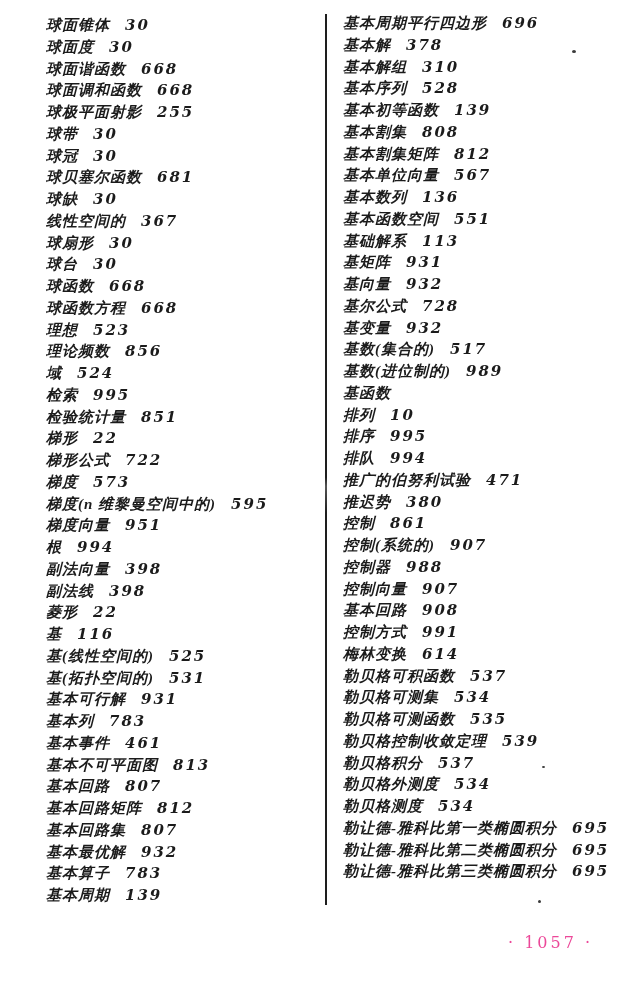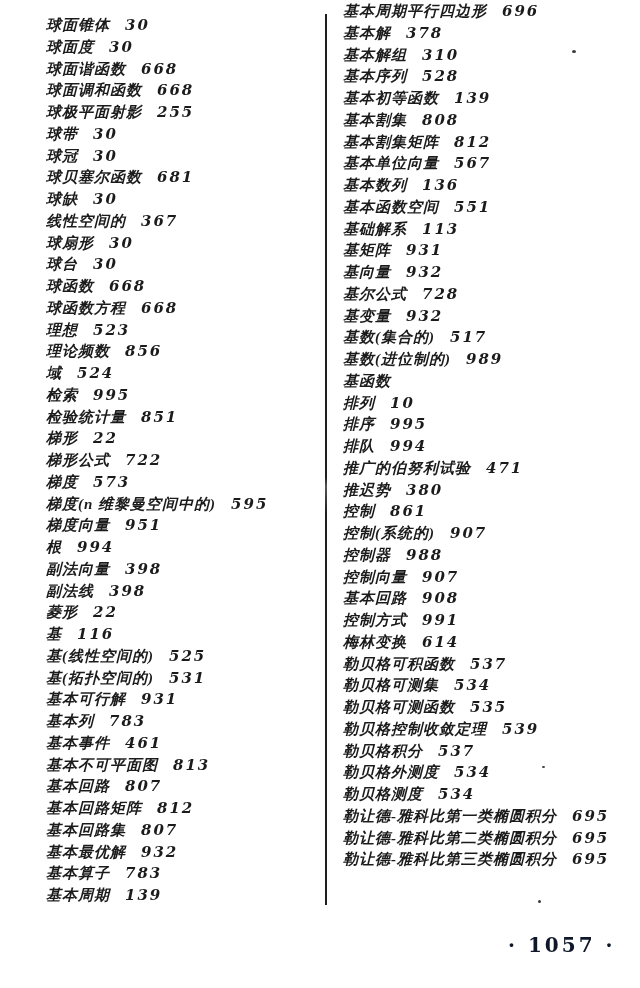--- a/index.html
+++ b/index.html
@@ -22,21 +22,21 @@
     height: 988px;
     background: #ffffff;
   }
   .column {
     position: absolute;
     top: 15px;
     width: 292px;
     font-style: italic;
   }
   #col-left  { left: 46px; }
-  #col-right { left: 343px; top: 1px; }
+  #col-right { left: 343px; top: 13px; }
   .divider {
     position: absolute;
     left: 325px;
     top: 14px;
     width: 2px;
     height: 891px;
     background: linear-gradient(
       to bottom,
       #1e1e1e 0%, #1e1e1e 52%,
       #555 53%, #1e1e1e 56%,
@@ -54,25 +54,25 @@
   .pagenum {
     margin-left: 15px;
     font-weight: 700;
     letter-spacing: 2px;
     font-family: "DejaVu Serif", serif;
   }
   .footer {
     position: absolute;
     left: 508px;
     top: 933px;
-    font-size: 20px;
-    font-weight: 700;
+    font-size: 16px;
+    font-weight: 400;
     letter-spacing: 3px;
     font-family: "DejaVu Serif", serif;
-    color: #0f172a;
+    color: #ec4899;
   }
   .speck {
     position: absolute;
     background: #3a3a3a;
     border-radius: 50%;
   }
   .speck-1 { left: 572px; top: 50px;  width: 4px; height: 3px; }
   .speck-2 { left: 538px; top: 900px; width: 3px; height: 3px; }
   .speck-3 { left: 542px; top: 766px; width: 3px; height: 2px; }
 </style>

